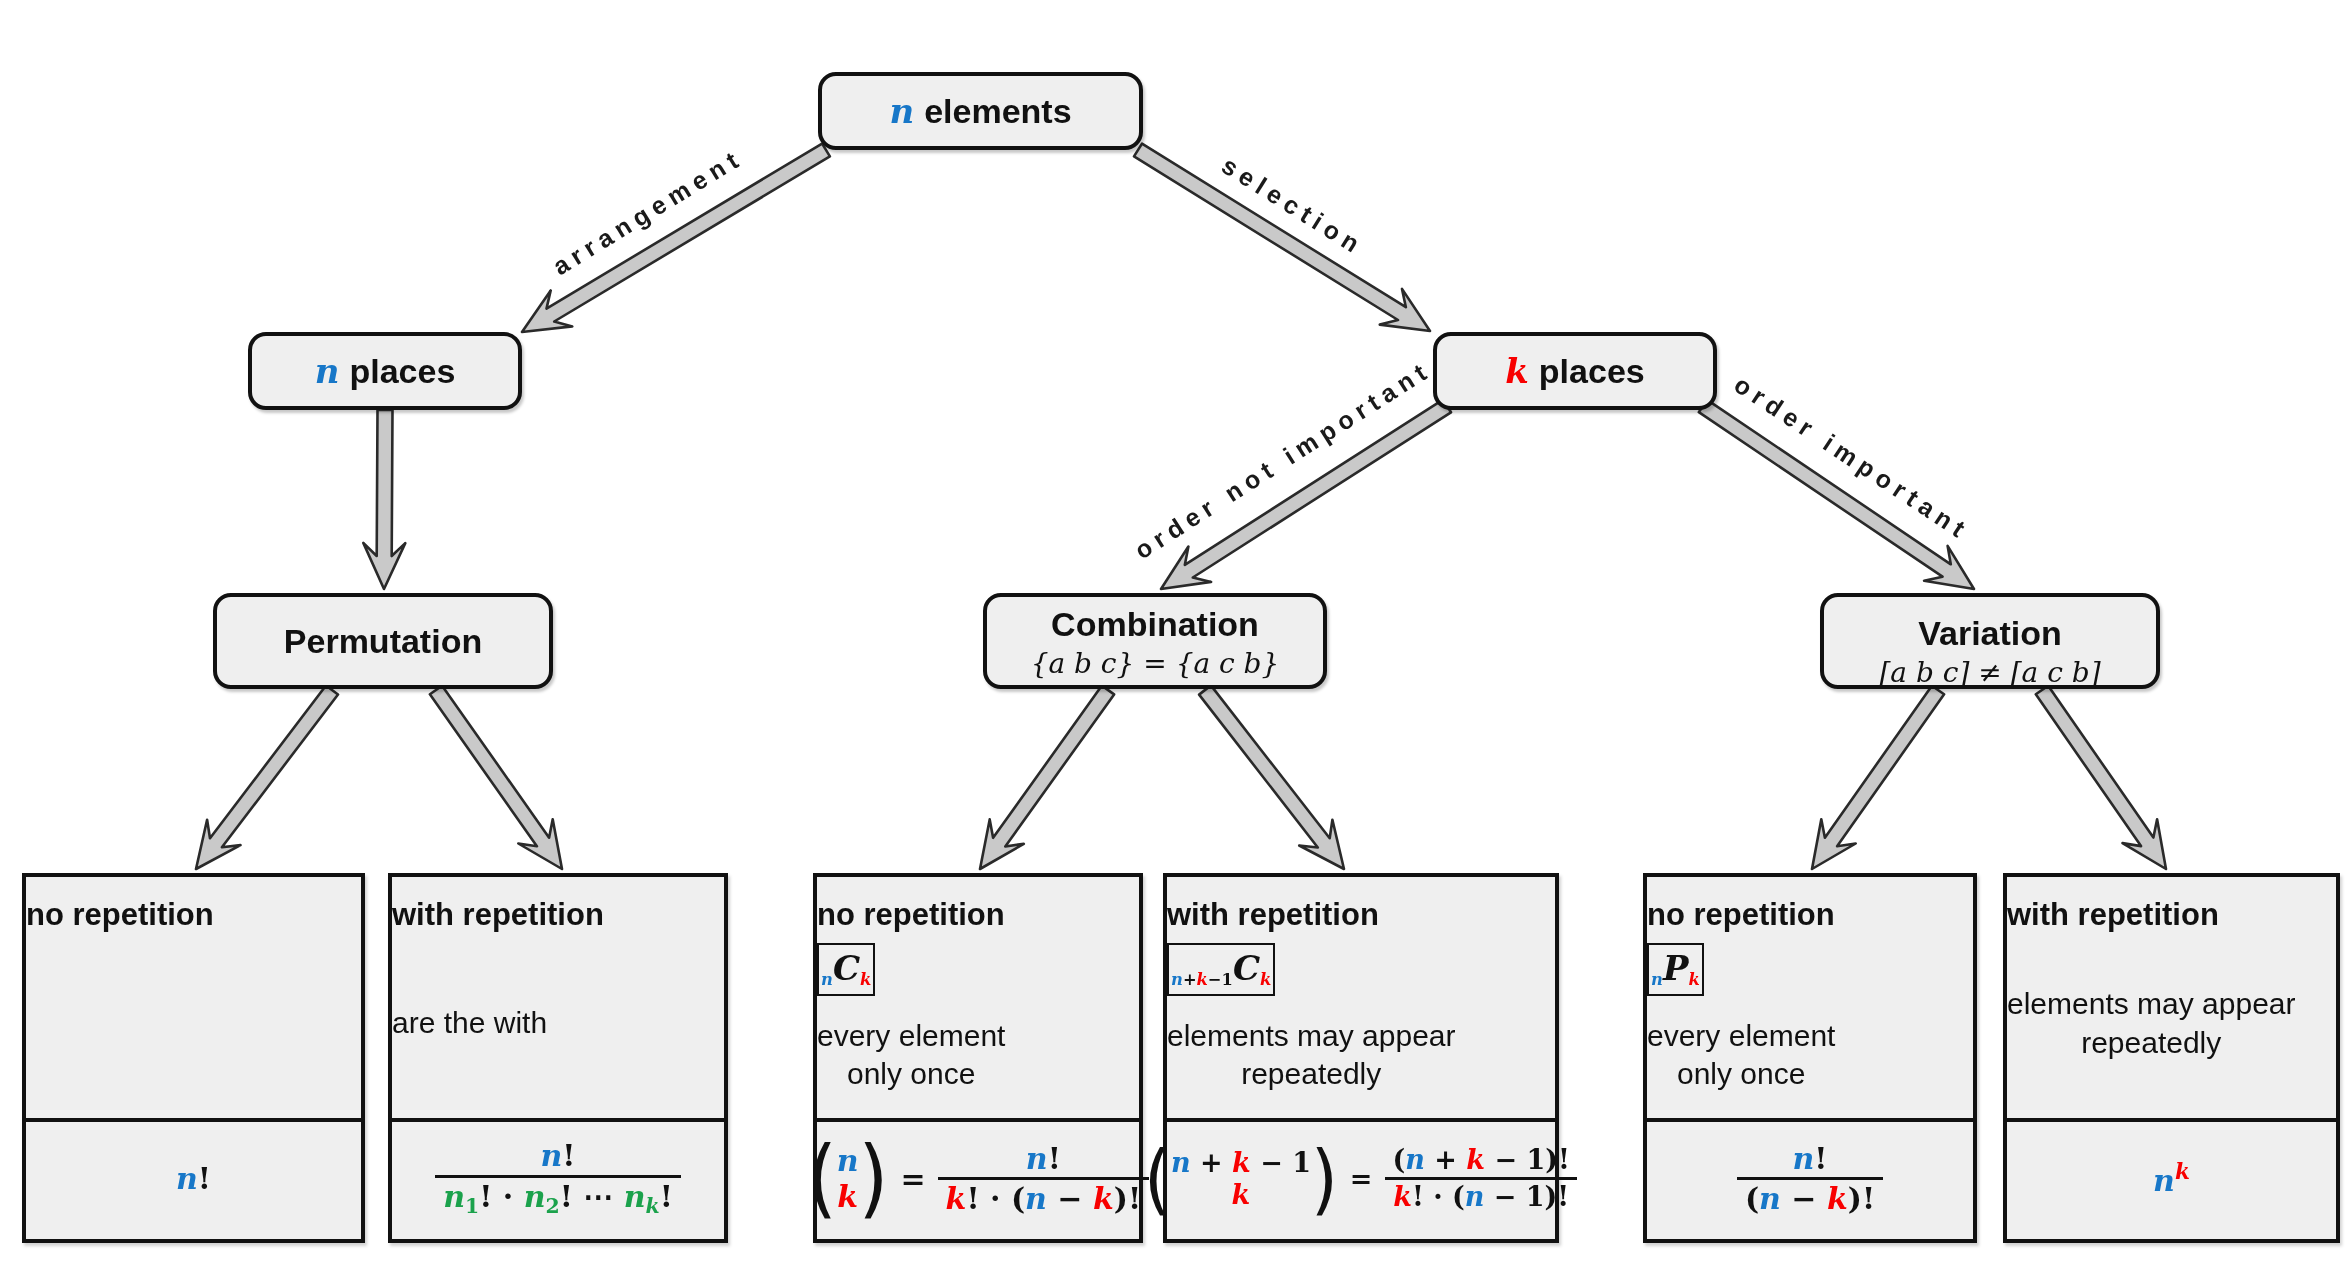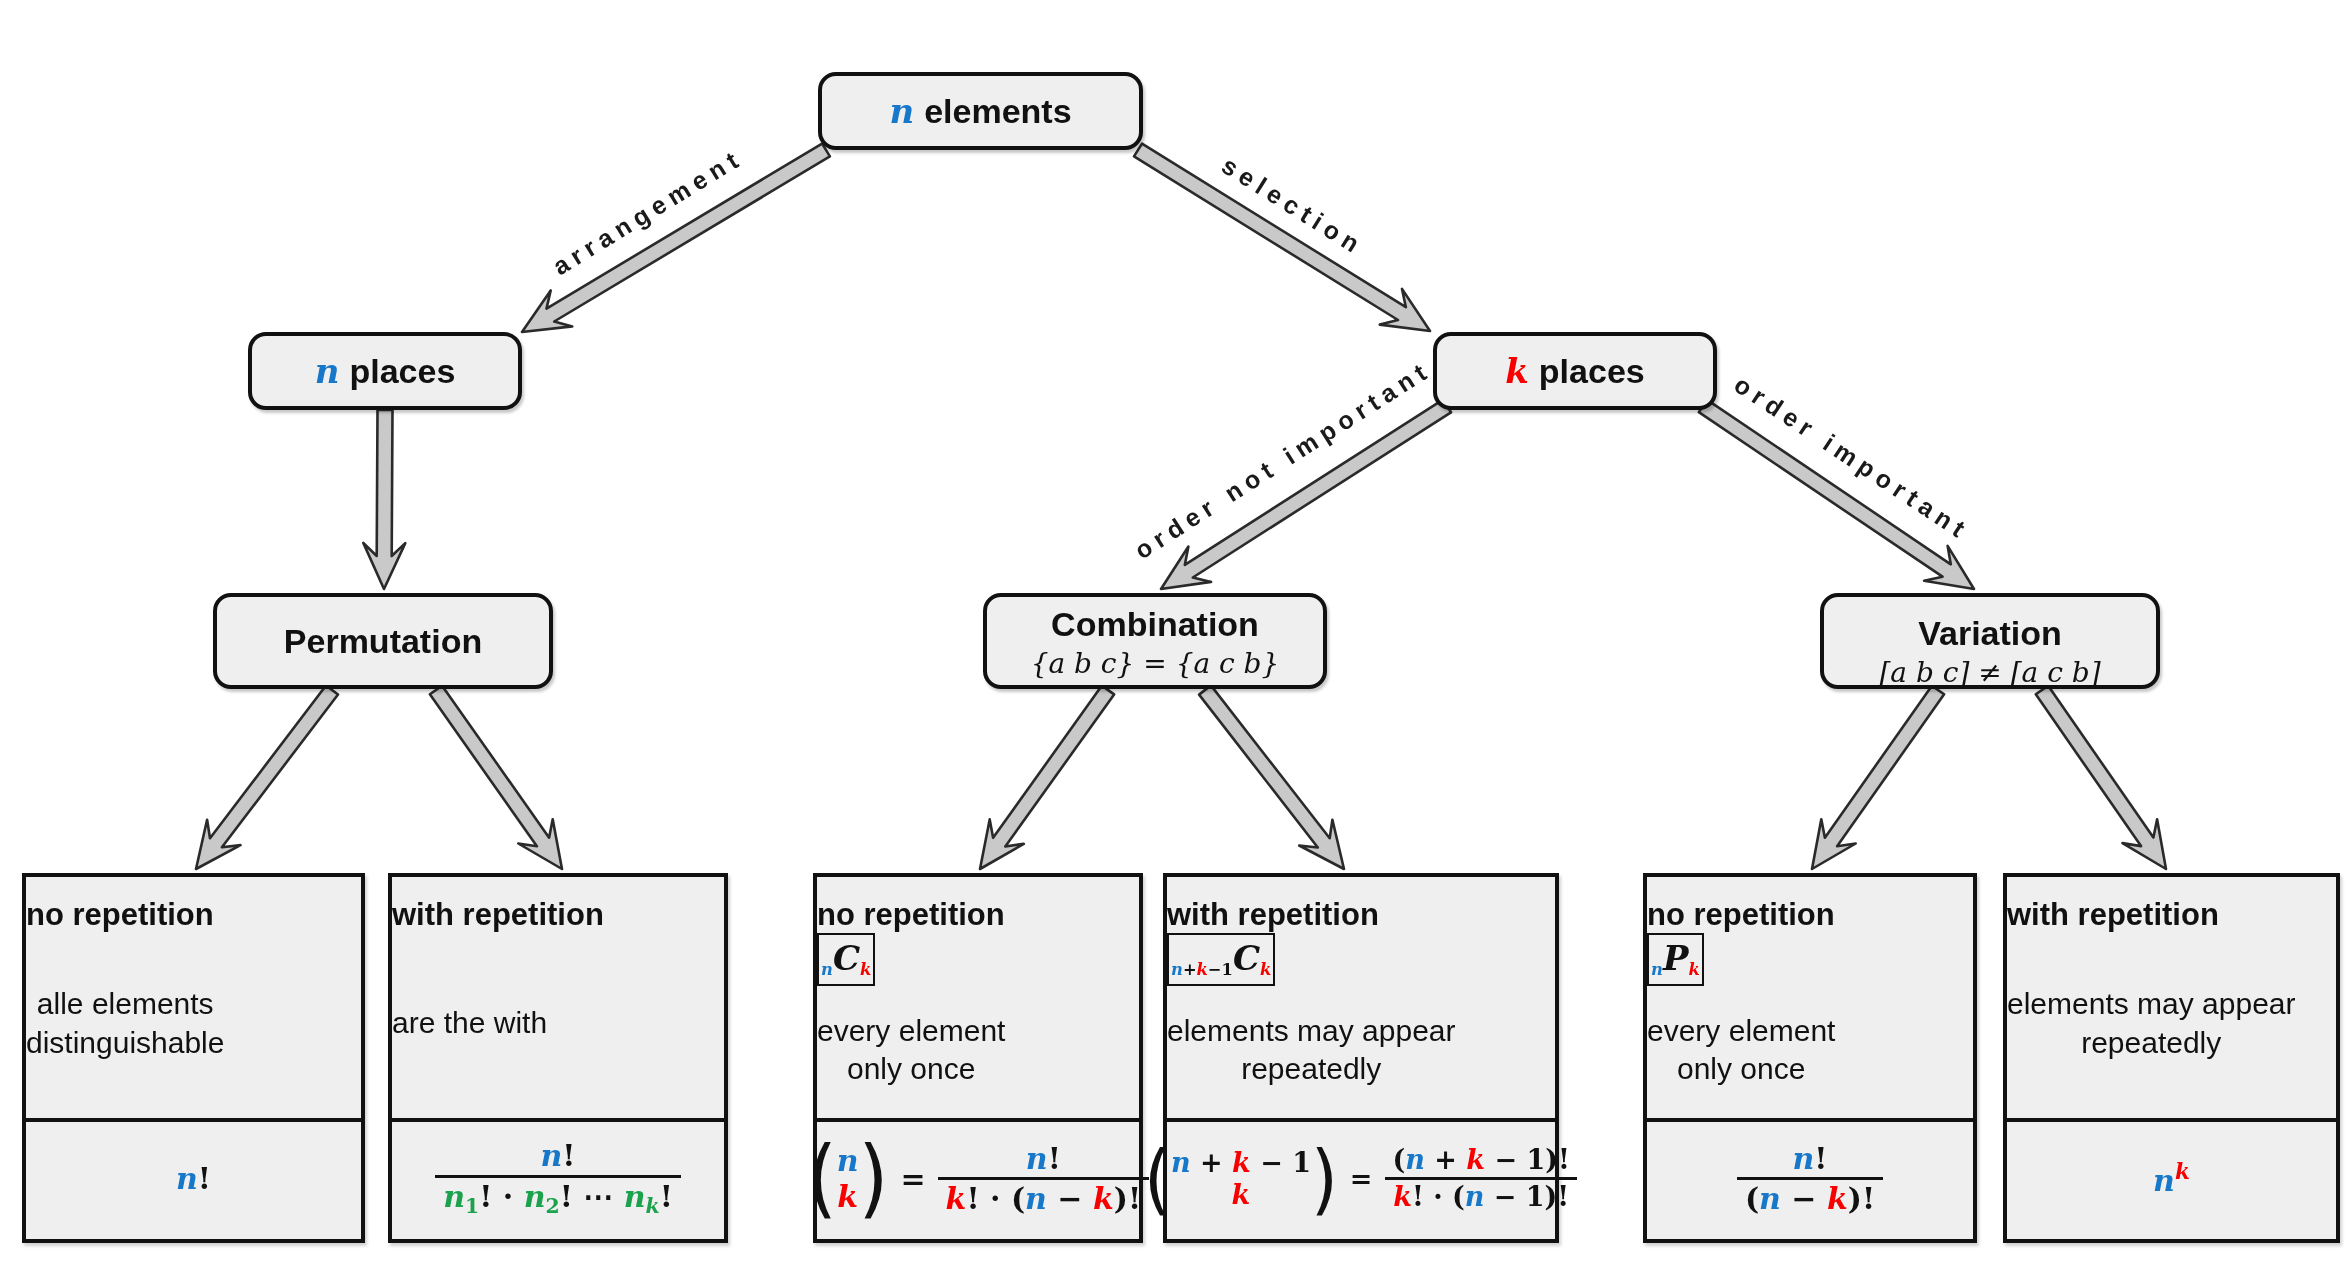--- a/index.html
+++ b/index.html
@@ -21,21 +21,21 @@
 
   .edge-label{position:absolute;z-index:3;font-size:25px;font-weight:600;letter-spacing:6px;
               color:#1a1a1a;white-space:nowrap;}
 
   .leaf{position:absolute;z-index:2;top:873px;height:370px;background:var(--fill);
         border:4px solid var(--border);box-sizing:border-box;
         box-shadow:2px 3px 3px rgba(0,0,0,.18);}
   .leaf-top{height:245px;box-sizing:border-box;border-bottom:4px solid var(--border);
             display:flex;flex-direction:column;align-items:flex-start;padding-top:20px;}
   .leaf-title{font-size:31px;font-weight:bold;}
-  .badge{border:2.5px solid var(--border);background:var(--fill);
+  .badge{margin-top:10px;border:2.5px solid var(--border);background:var(--fill);
          padding:0 2px 3px;font-family:"DejaVu Serif",serif;font-weight:bold;
          font-size:24px;line-height:1.35;white-space:pre;}
   .leaf-desc{flex:1;display:flex;flex-direction:column;align-items:center;justify-content:center;
              font-size:30px;line-height:1.27;padding-bottom:4px;}
   .leaf-bottom{height:113px;display:flex;align-items:center;justify-content:center;
                font-family:"DejaVu Serif",serif;font-weight:bold;font-size:30px;}
   .leaf-bottom.small{font-size:27px;}
 
   .tok-row{white-space:pre;}
   .tv{font-family:"DejaVu Serif",serif;font-style:italic;}
@@ -99,24 +99,20 @@
   </div>
 
   <div class="node" style="left:1820px;top:593px;width:340px;height:96px;padding-top:20px;">
     <div class="node-title">Variation</div>
     <div class="node-sub">[a b c] ≠ [a c b]</div>
   </div>
 
   <div class="leaf" style="left:22px;width:343px;">
     <div class="leaf-top">
       <div class="leaf-title">no repetition</div>
-      <div class="leaf-desc">
-        <div class="tok-row"><span>alle elements</span></div>
-        <div>distinguishable</div>
-      </div>
     </div>
     <div class="leaf-bottom">
       <span class="tok-row"><span class="c-blue tv">n</span><span>!</span></span>
     </div>
   </div>
 
   <div class="leaf" style="left:388px;width:340px;">
     <div class="leaf-top">
       <div class="leaf-title">with repetition</div>
       <div class="leaf-desc">

